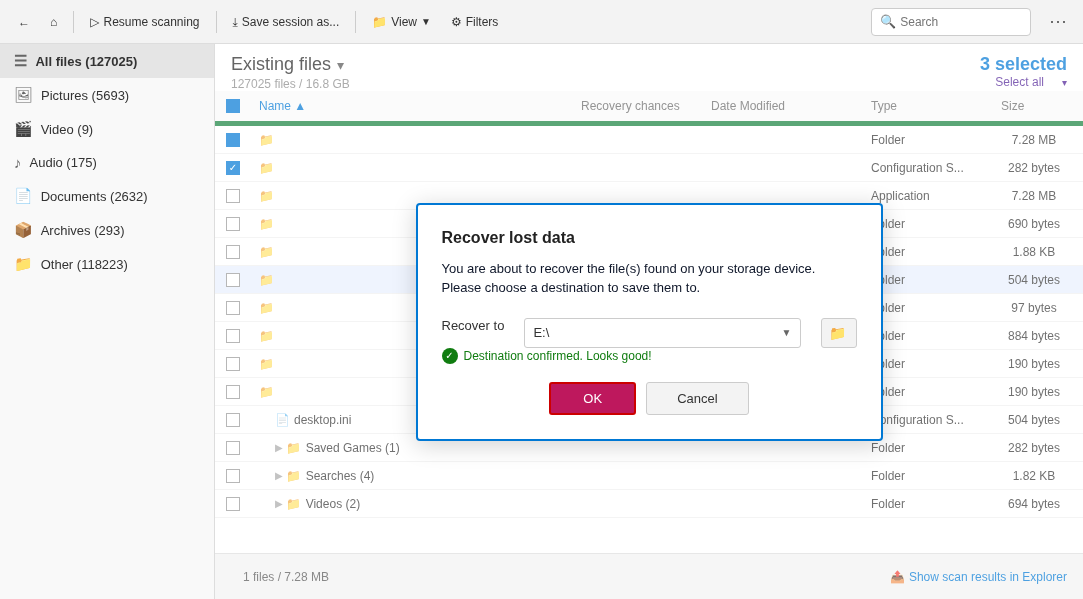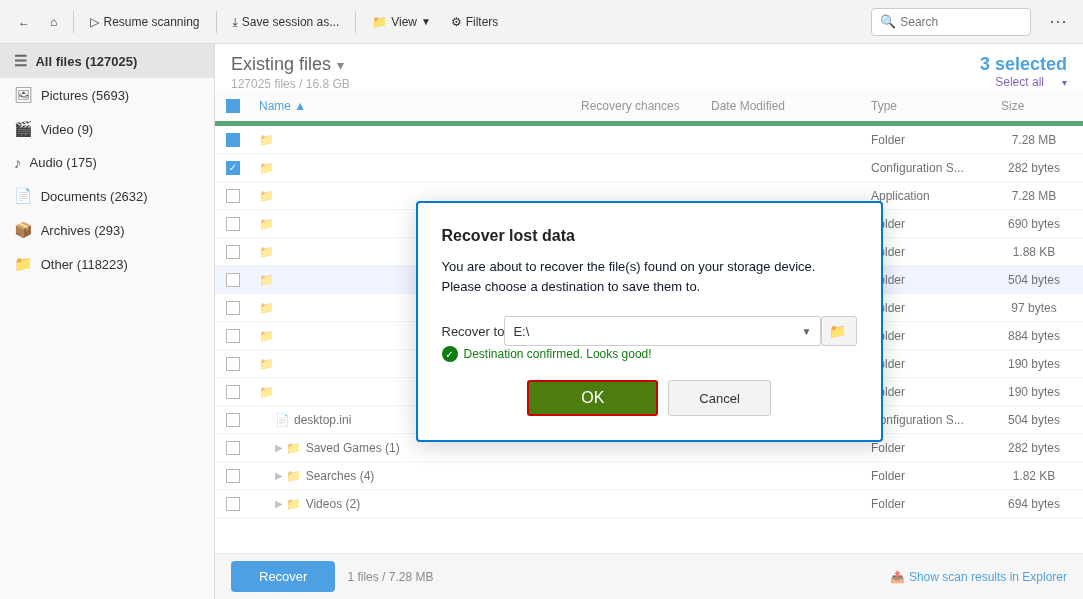--- a/index.html
+++ b/index.html
@@ -93,40 +93,40 @@
       position: absolute; top: 0; left: 0; right: 0; bottom: 0;
       background: rgba(255,255,255,0.3); display: flex; align-items: center; justify-content: center;
       z-index: 100;
     }
     .modal {
       background: #fff; border: 2px solid #0078d4; border-radius: 4px;
       width: 467px; padding: 24px; box-shadow: 0 4px 24px rgba(0,0,0,0.18);
     }
     .modal-title { font-size: 16px; font-weight: 600; color: #222; margin-bottom: 12px; }
     .modal-desc { font-size: 13px; color: #0f172a; margin-bottom: 20px; line-height: 1.5; }
-    .recover-to-row { display: flex; align-items: center; gap: 0; margin-bottom: 0; }
+    .recover-to-row { display: flex; gap: 20px; margin-bottom: 0; }
     .recover-to-label { font-size: 13px; color: #333; white-space: nowrap; }
     .recover-to-select {
       flex: 1; border: 1px solid #ccc; border-radius: 3px; padding: 4px 8px;
       font-size: 13px; height: 30px; background: #fff;
       display: flex; align-items: center; justify-content: space-between; cursor: pointer;
     }
     .recover-to-select-text { color: #333; }
     .recover-to-select-arrow { color: #666; font-size: 10px; }
     .browse-btn {
       width: 36px; height: 30px; border: 1px solid #ccc; background: #f3f3f3;
       border-radius: 3px; cursor: pointer; display: flex; align-items: center; justify-content: center;
       font-size: 14px; color: #555;
     }
     .destination-ok { display: flex; align-items: center; gap: 6px; font-size: 12px; color: #107c10; margin-bottom: 18px; }
     .green-dot { width: 16px; height: 16px; border-radius: 50%; background: #107c10; color: #fff; display: flex; align-items: center; justify-content: center; font-size: 10px; }
     .modal-actions { display: flex; gap: 10px; justify-content: center; }
     .ok-btn {
-      background: #4d7c0f; color: #fff; border: 2px solid #c00; border-radius: 3px;
-      padding: 7px 52px; font-size: 16px; cursor: pointer; font-weight: 500;
+      background: #be185d; color: #fff; border: 2px solid #c00; border-radius: 3px;
+      padding: 7px 32px; font-size: 13px; cursor: pointer; font-weight: 500;
     }
     .cancel-btn {
       background: #f3f3f3; color: #333; border: 1px solid #ccc; border-radius: 3px;
       padding: 7px 30px; font-size: 13px; cursor: pointer;
     }
   </style>
 </head>
 <body>
 
 <div class="toolbar">
@@ -443,21 +443,20 @@
         </div>
         <div class="modal-actions">
           <button class="ok-btn">OK</button>
           <button class="cancel-btn">Cancel</button>
         </div>
       </div>
     </div>
 
     <div class="bottom-bar">
       <div style="display:flex;align-items:center;">
-        <button class="recover-btn">Recover</button>
         <span class="file-info">1 files / 7.28 MB</span>
       </div>
       <div class="show-results">
         <span>📤</span>
         <span>Show scan results in Explorer</span>
       </div>
     </div>
 
   </div>
 </div>

